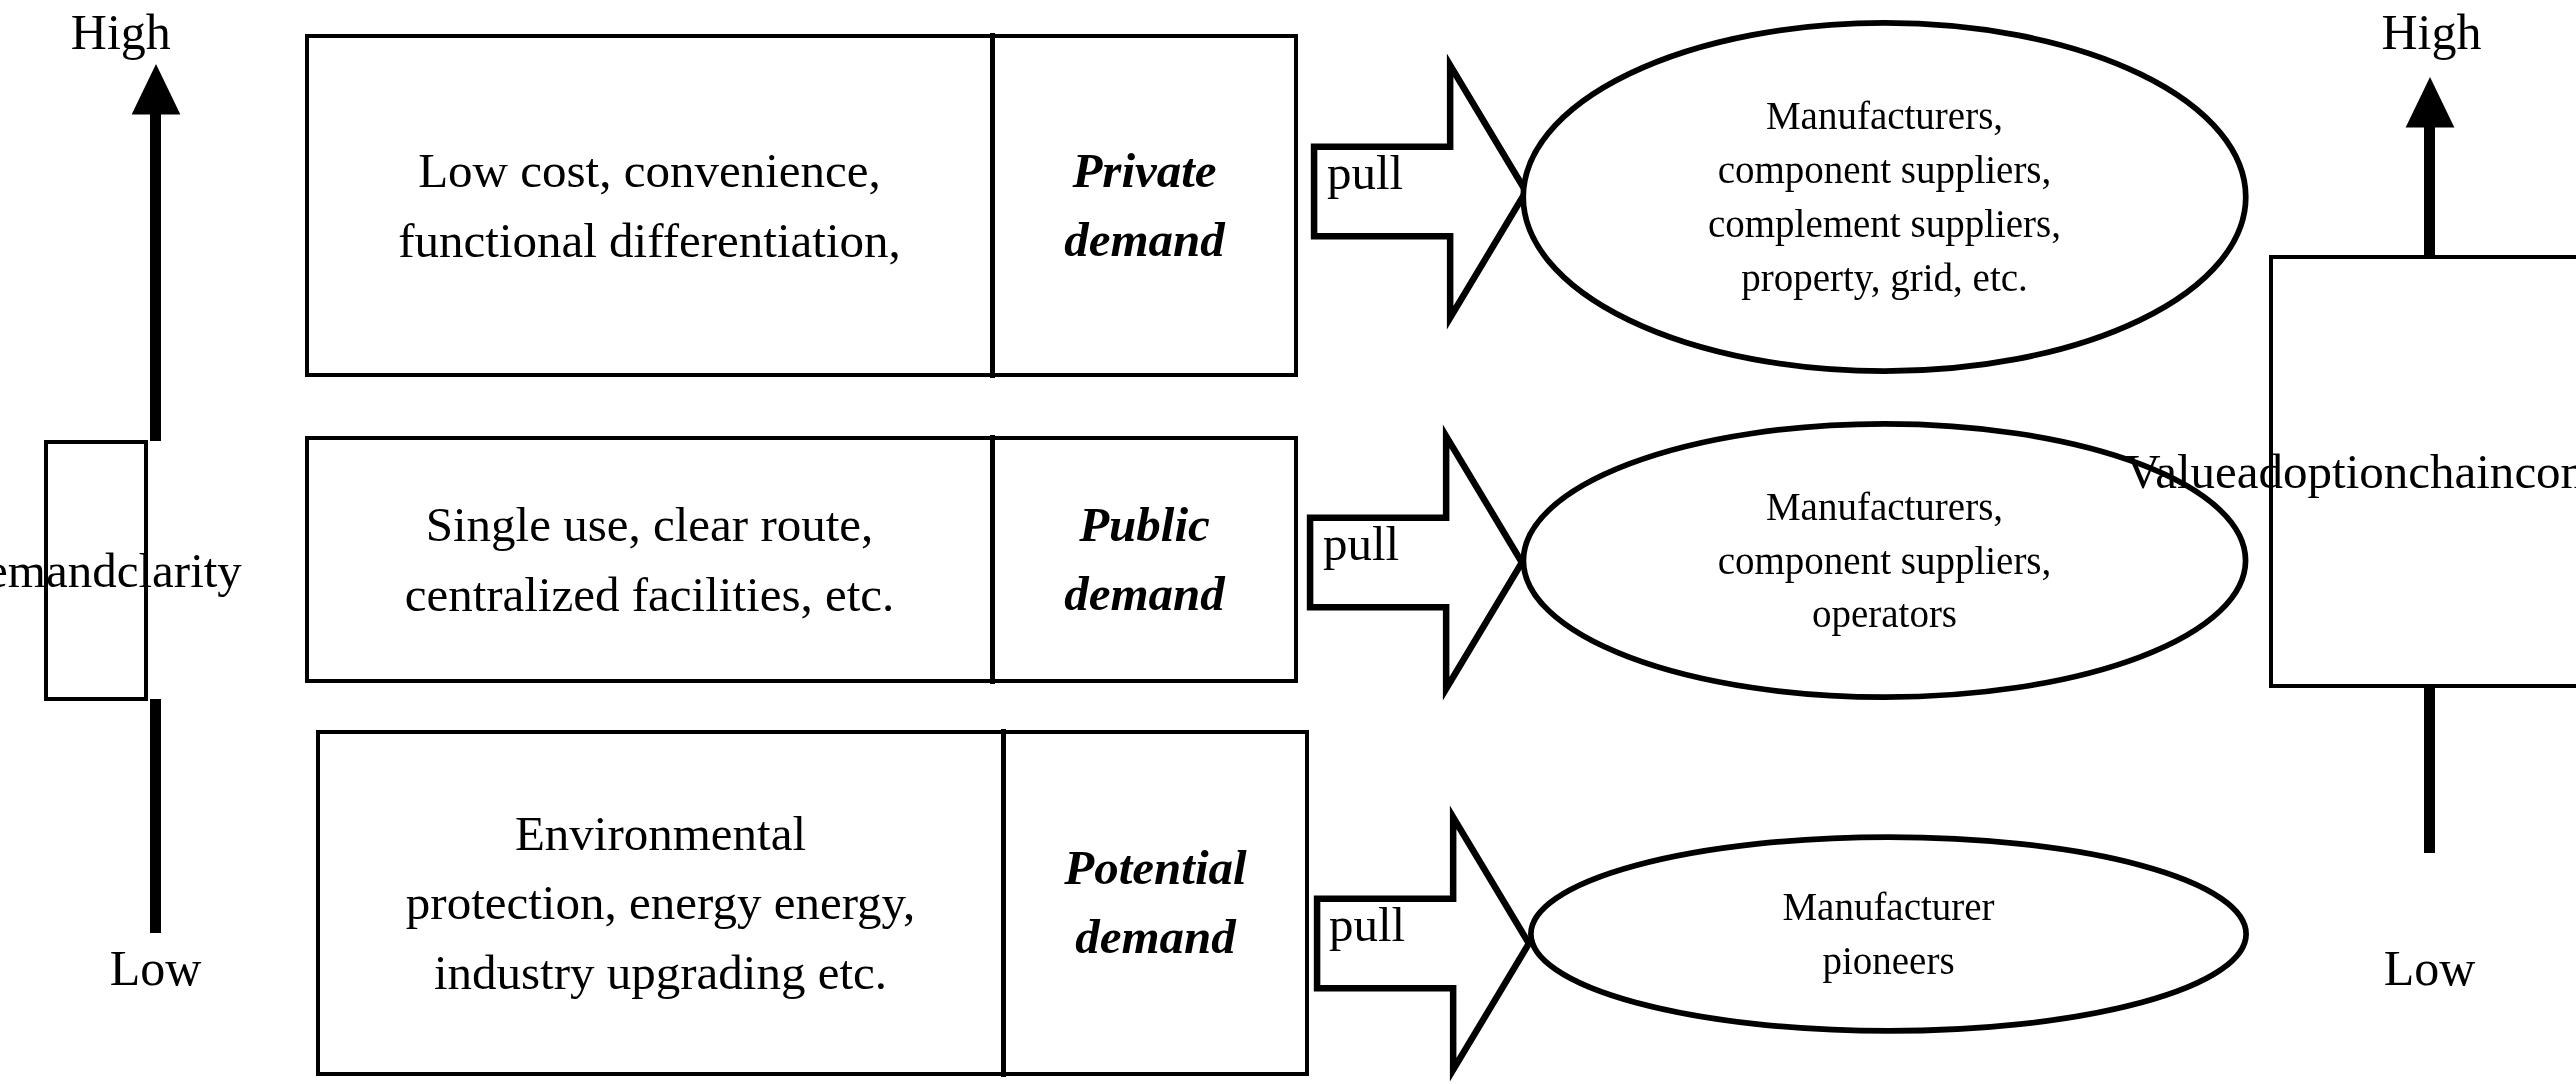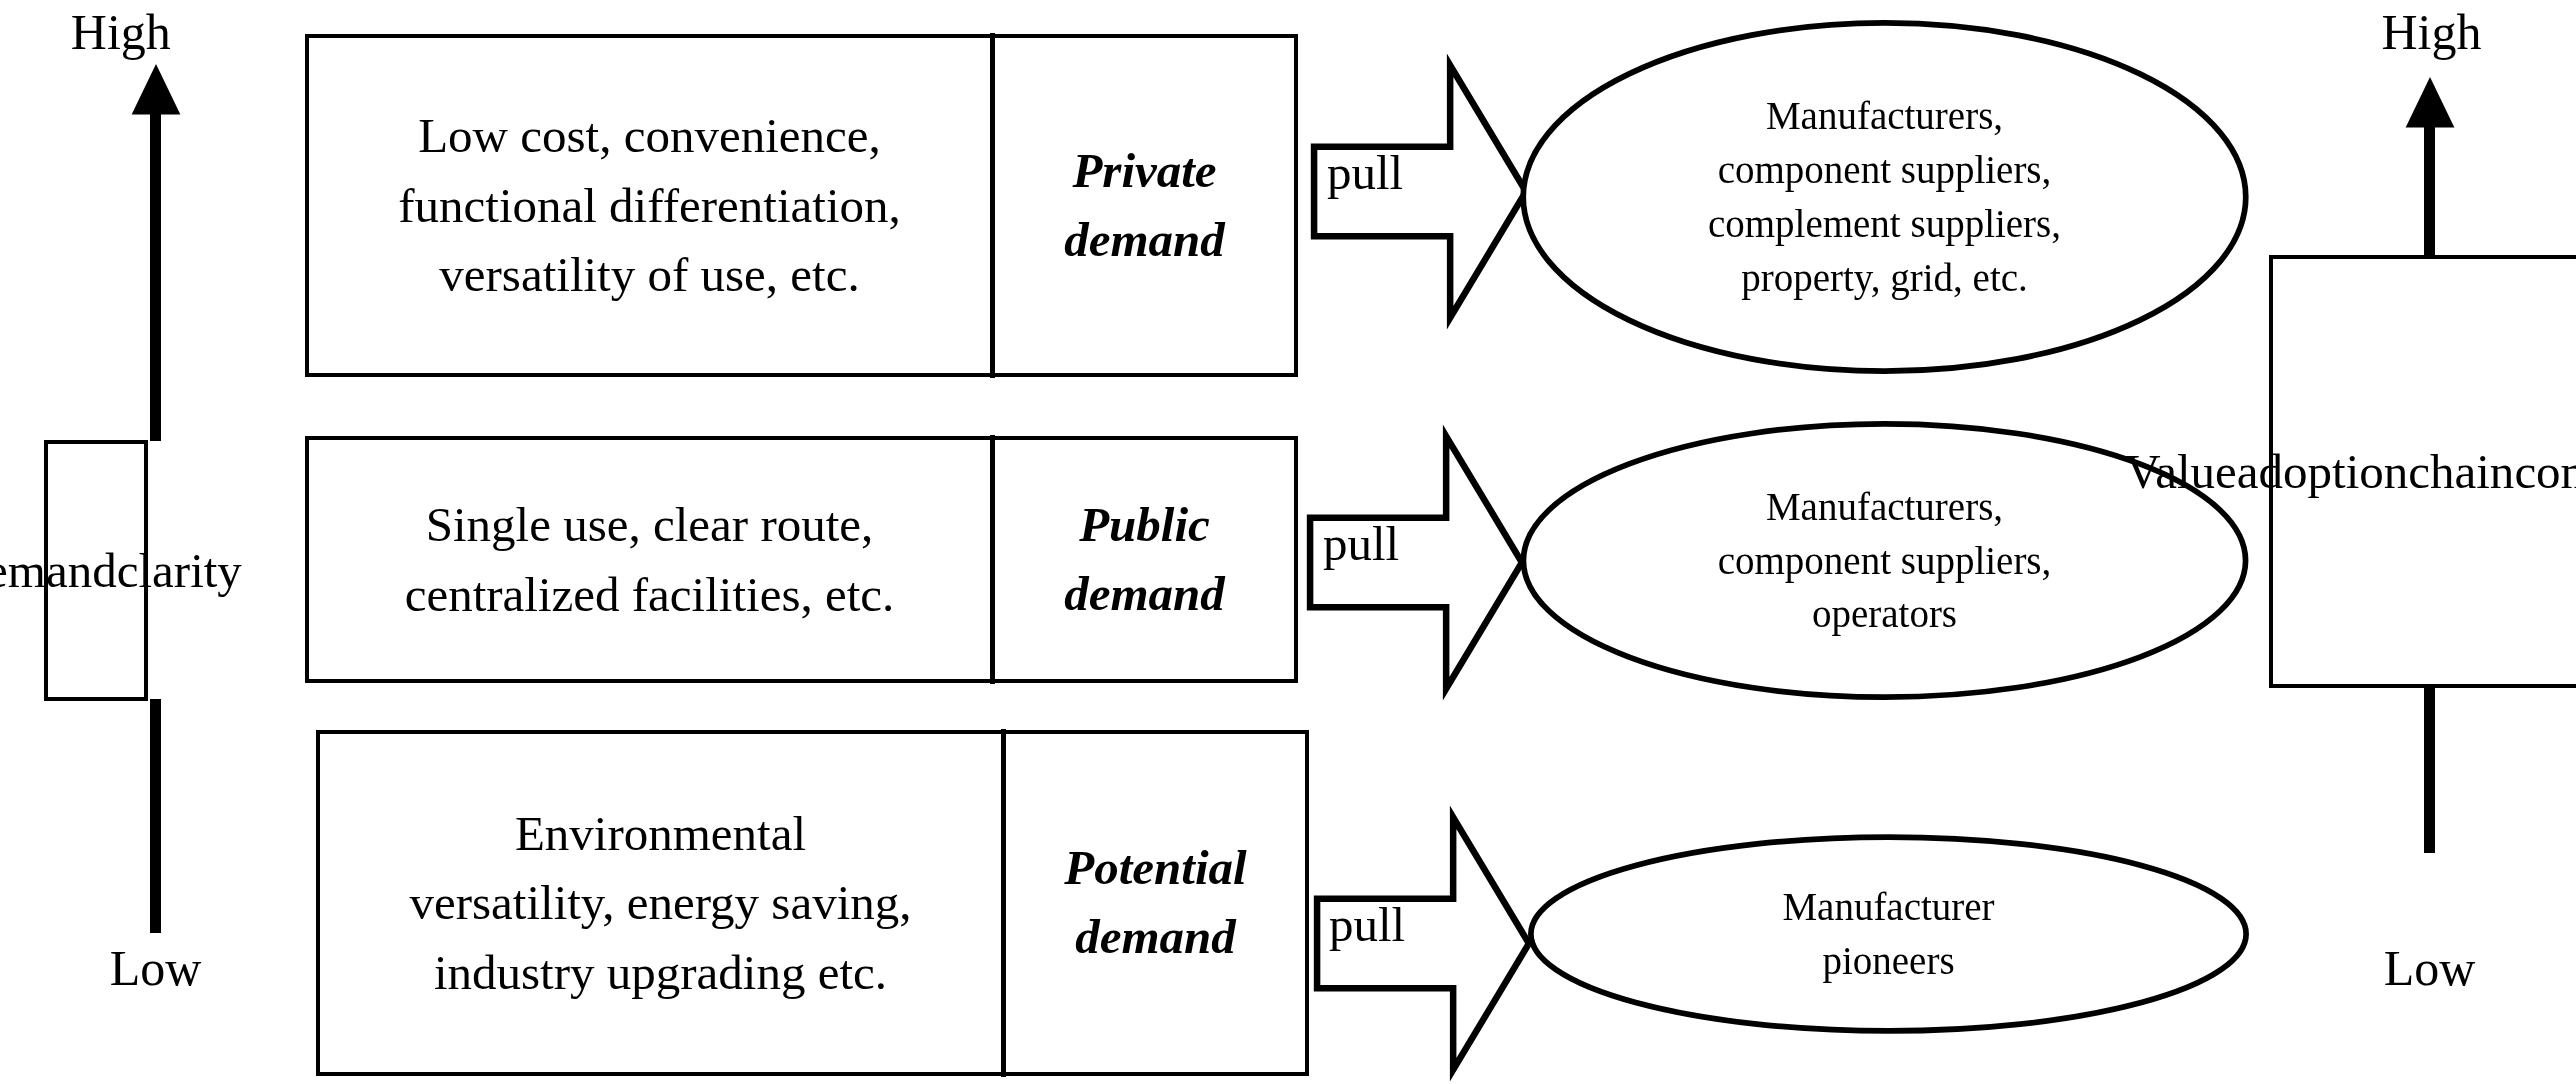--- a/index.html
+++ b/index.html
@@ -57,21 +57,20 @@
   </div>
 
   <div class="vline" style="left:122px;top:699px;width:11.4px;height:234px;"></div>
   <div class="axis-label" style="left:38px;top:943px;width:179px;">Low</div>
 
   <div class="rowbox" style="left:277px;top:34px;width:993px;height:343px;">
     <div class="divider" style="left:681px;"></div>
     <div class="desc" style="width:681px;">
       <span class="ln">Low cost,  convenience,</span>
       <span class="ln">functional  differentiation,</span>
-      <span class="ln">versatility of use, etc.</span>
     </div>
     <div class="dtype" style="left:686px;right:0;">
       <span class="ln">Private</span>
       <span class="ln">demand</span>
     </div>
   </div>
 
   <div class="arrow-wrap" style="left:1282px;top:61px;width:220px;height:261px;">
     <svg width="220" height="261" viewBox="0 0 270 320">
       <polygon points="5,105 172,105 172,5 265,160 172,315 172,215 5,215" fill="#fff" stroke="#000" stroke-width="8" stroke-linejoin="miter"></polygon>
@@ -118,21 +117,21 @@
       <span class="ln">Manufacturers,</span>
       <span class="ln">component suppliers,</span>
       <span class="ln">operators</span>
     </div>
   </div>
 
   <div class="rowbox" style="left:288px;top:730px;width:993px;height:346px;padding-left:36px;">
     <div class="divider" style="left:681px;"></div>
     <div class="desc" style="width:681px;">
       <span class="ln">Environmental</span>
-      <span class="ln">versatility, energy saving,</span>
+      <span class="ln">protection, energy energy,</span>
       <span class="ln">industry  upgrading etc.</span>
     </div>
     <div class="dtype" style="left:686px;right:0;">
       <span class="ln">Potential</span>
       <span class="ln">demand</span>
     </div>
   </div>
 
   <div class="arrow-wrap" style="left:1285px;top:813px;width:220px;height:261px;">
     <svg width="220" height="261" viewBox="0 0 270 320">

